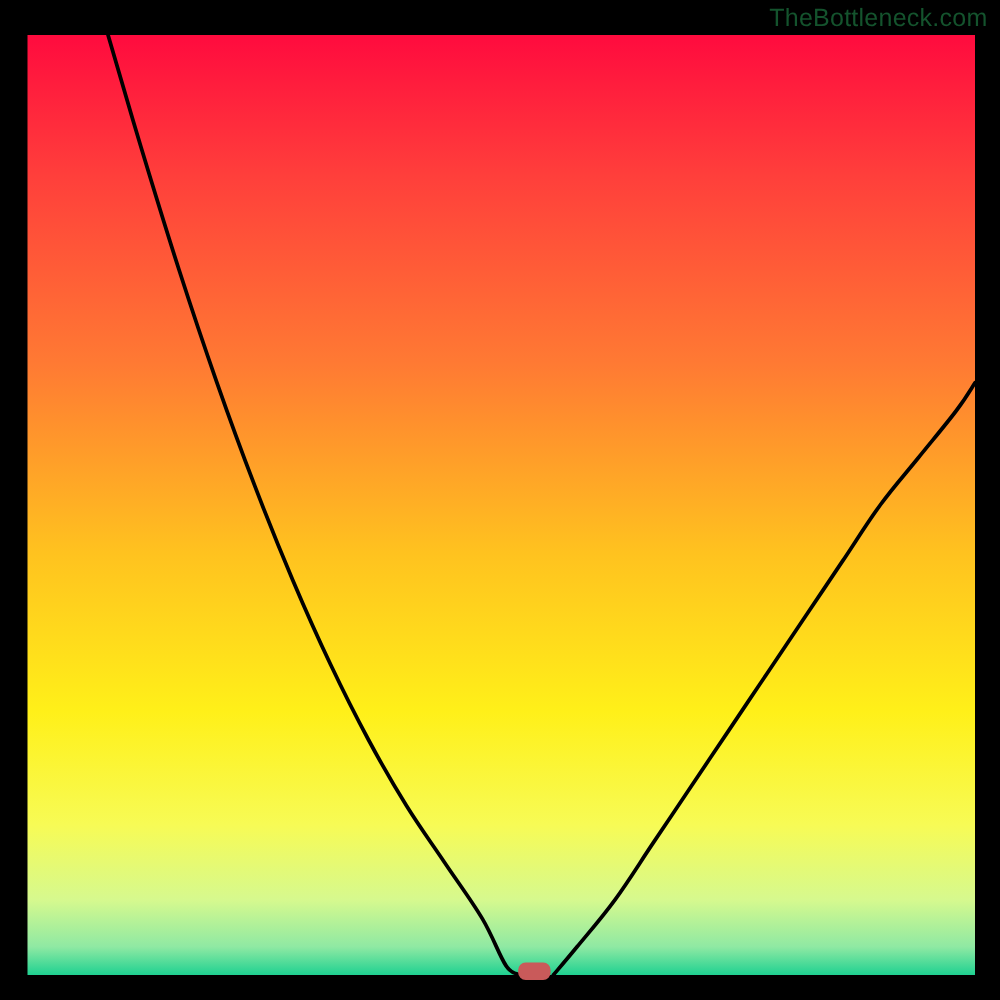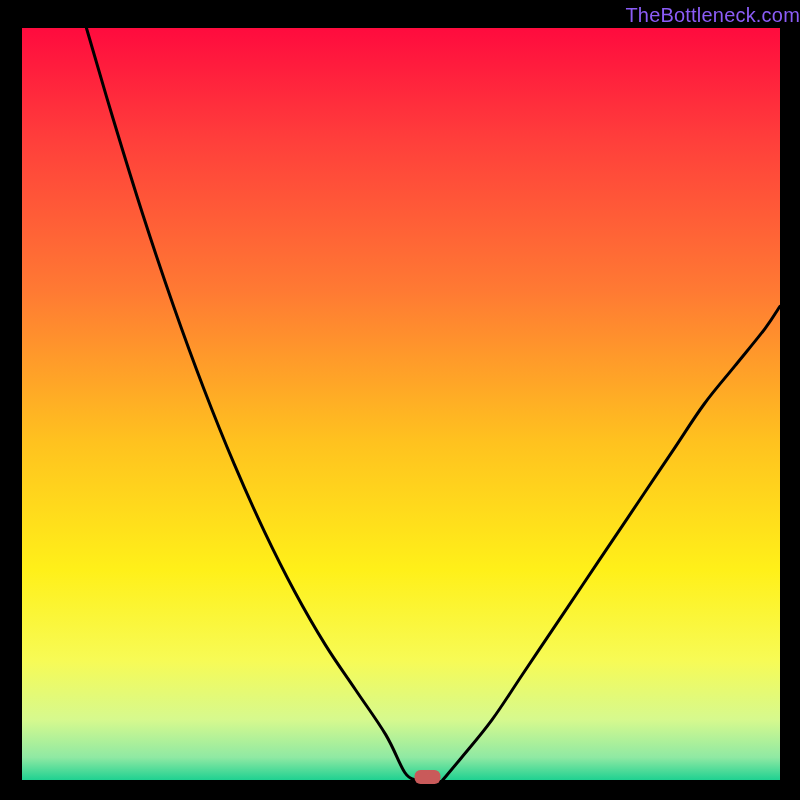--- a/index.html
+++ b/index.html
@@ -12,23 +12,23 @@
     font-family: Arial, Helvetica, sans-serif;
   }
   .wrap {
     position: relative;
     width: 800px;
     height: 800px;
   }
   .watermark {
     position: absolute;
     top: 4px;
-    right: 0;
+    right: 10px;
     font-size: 20px;
-    color: #8b5cf6;
+    color: #14532d;
     font-weight: 500;
     letter-spacing: 0.2px;
     z-index: 10;
   }
   svg.chart {
     position: absolute;
     left: 0;
     top: 0;
   }
 </style>

